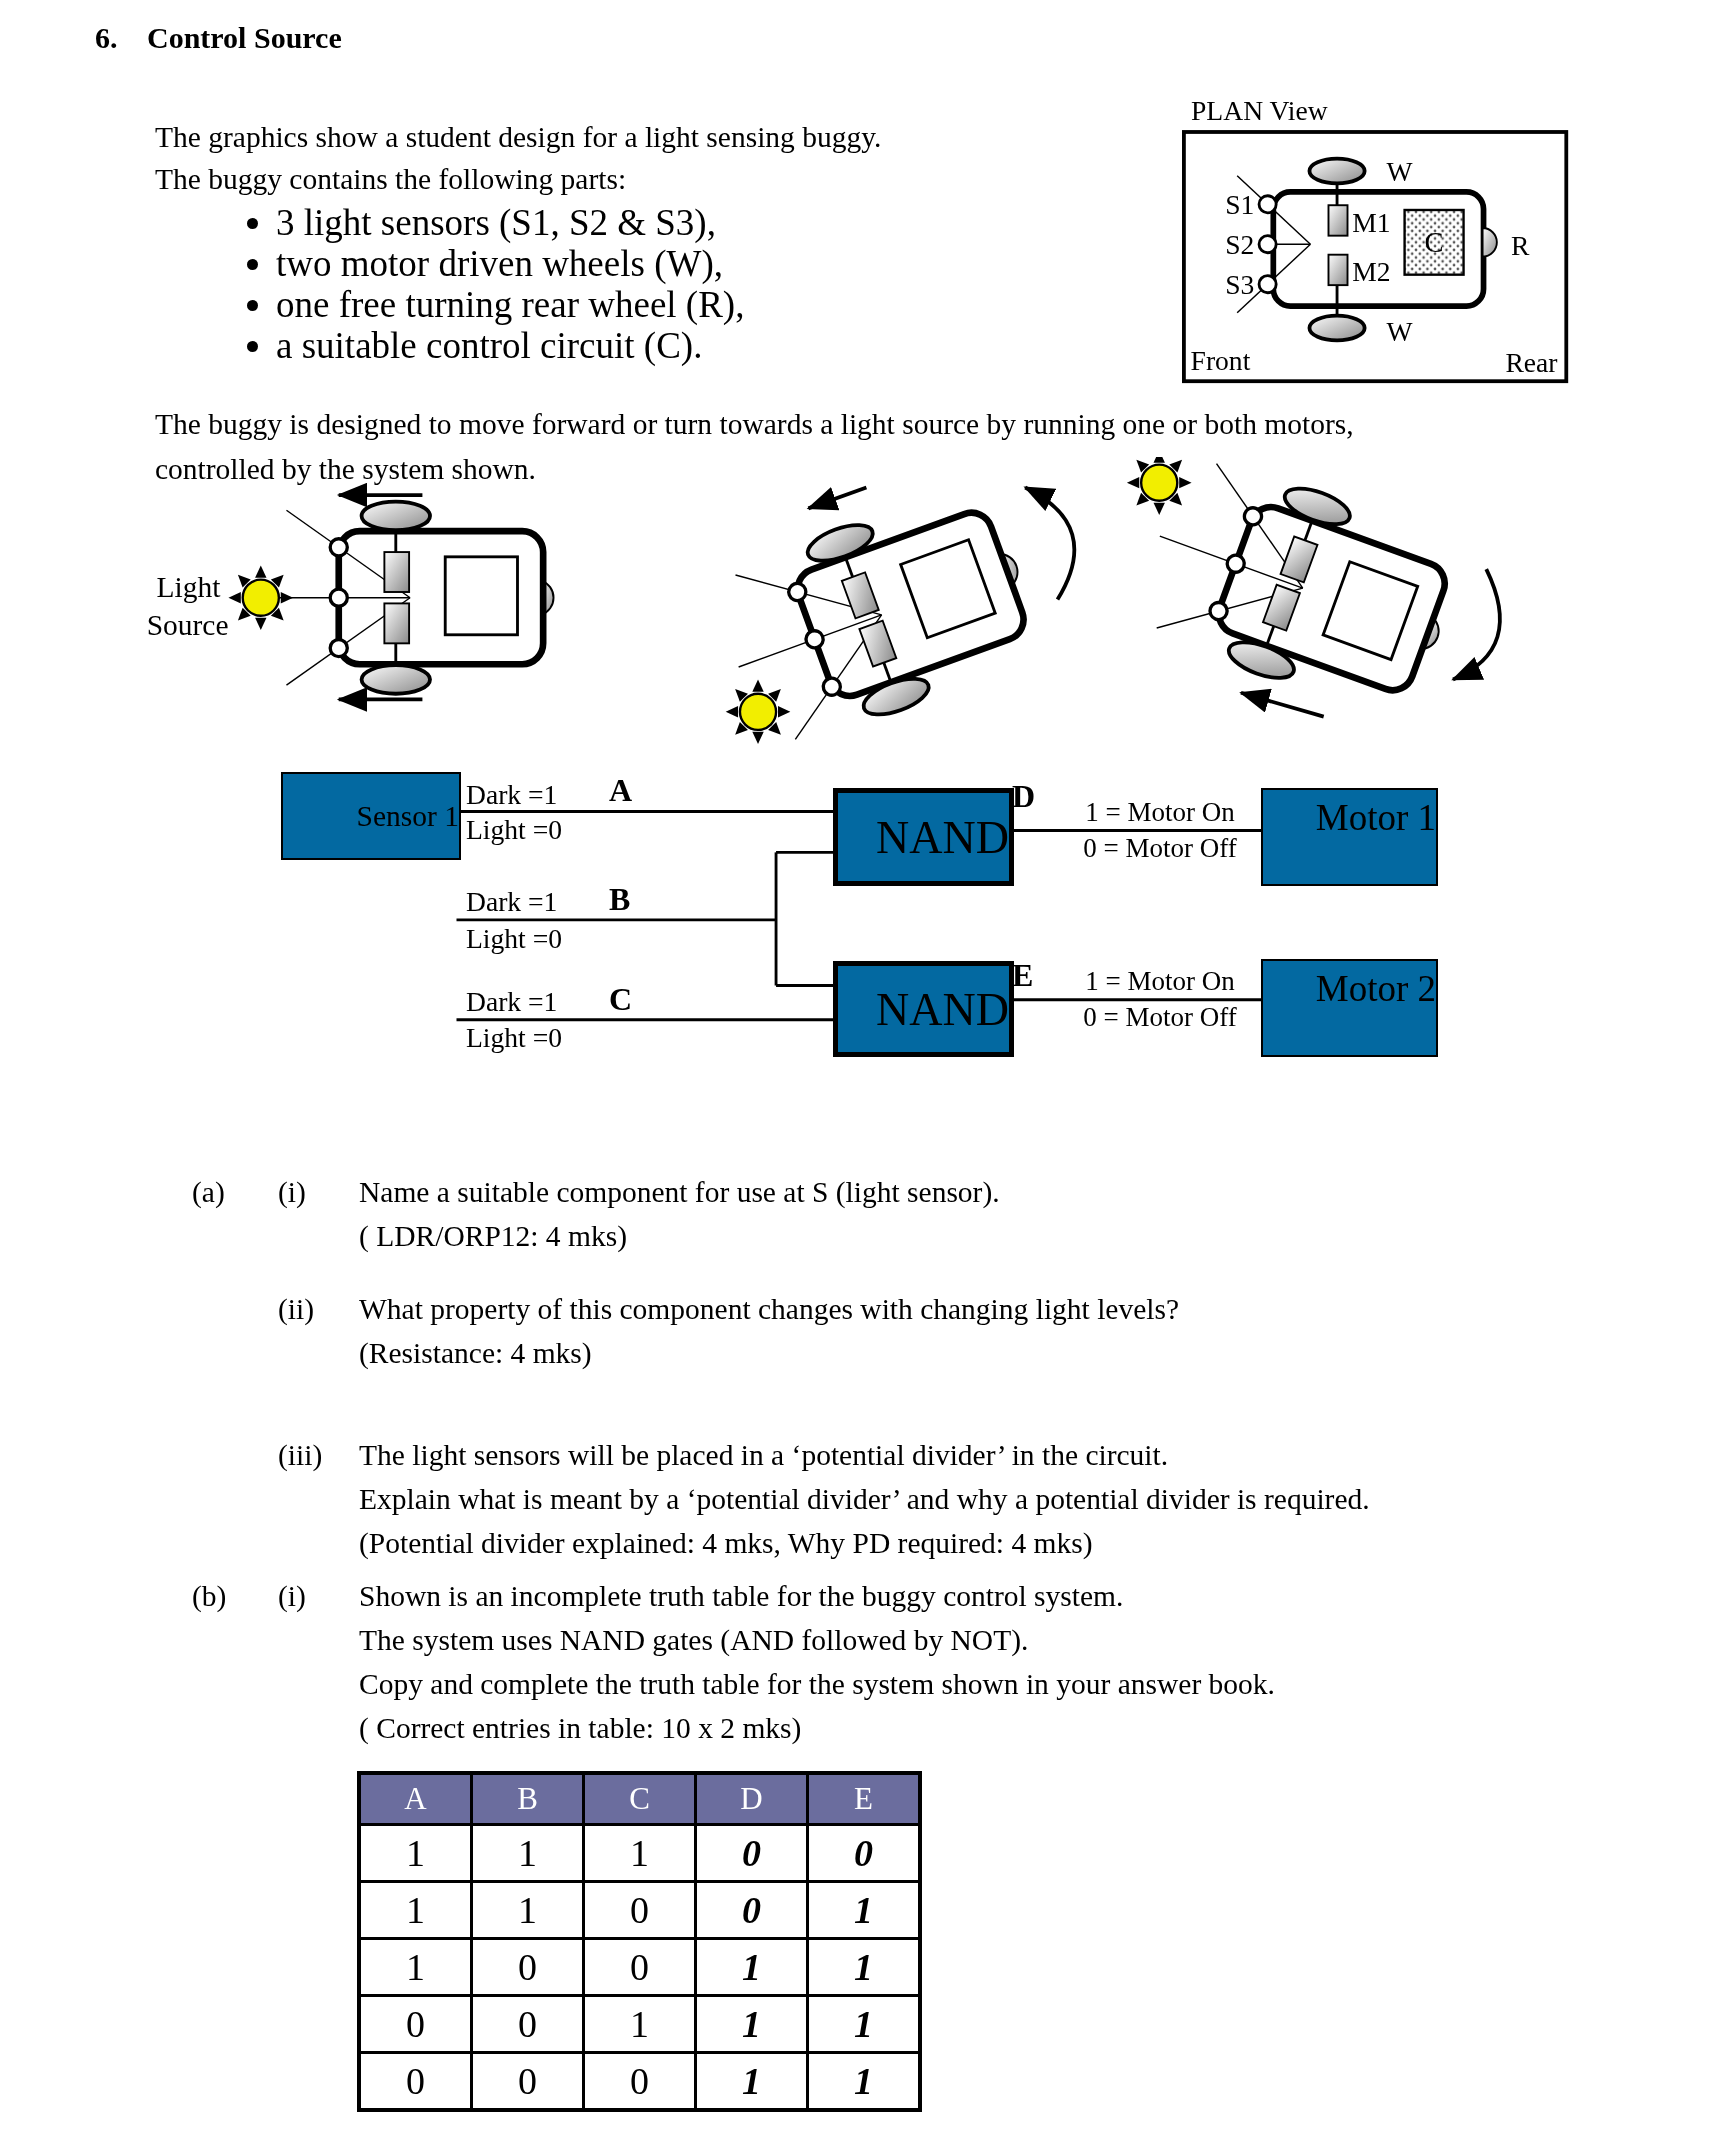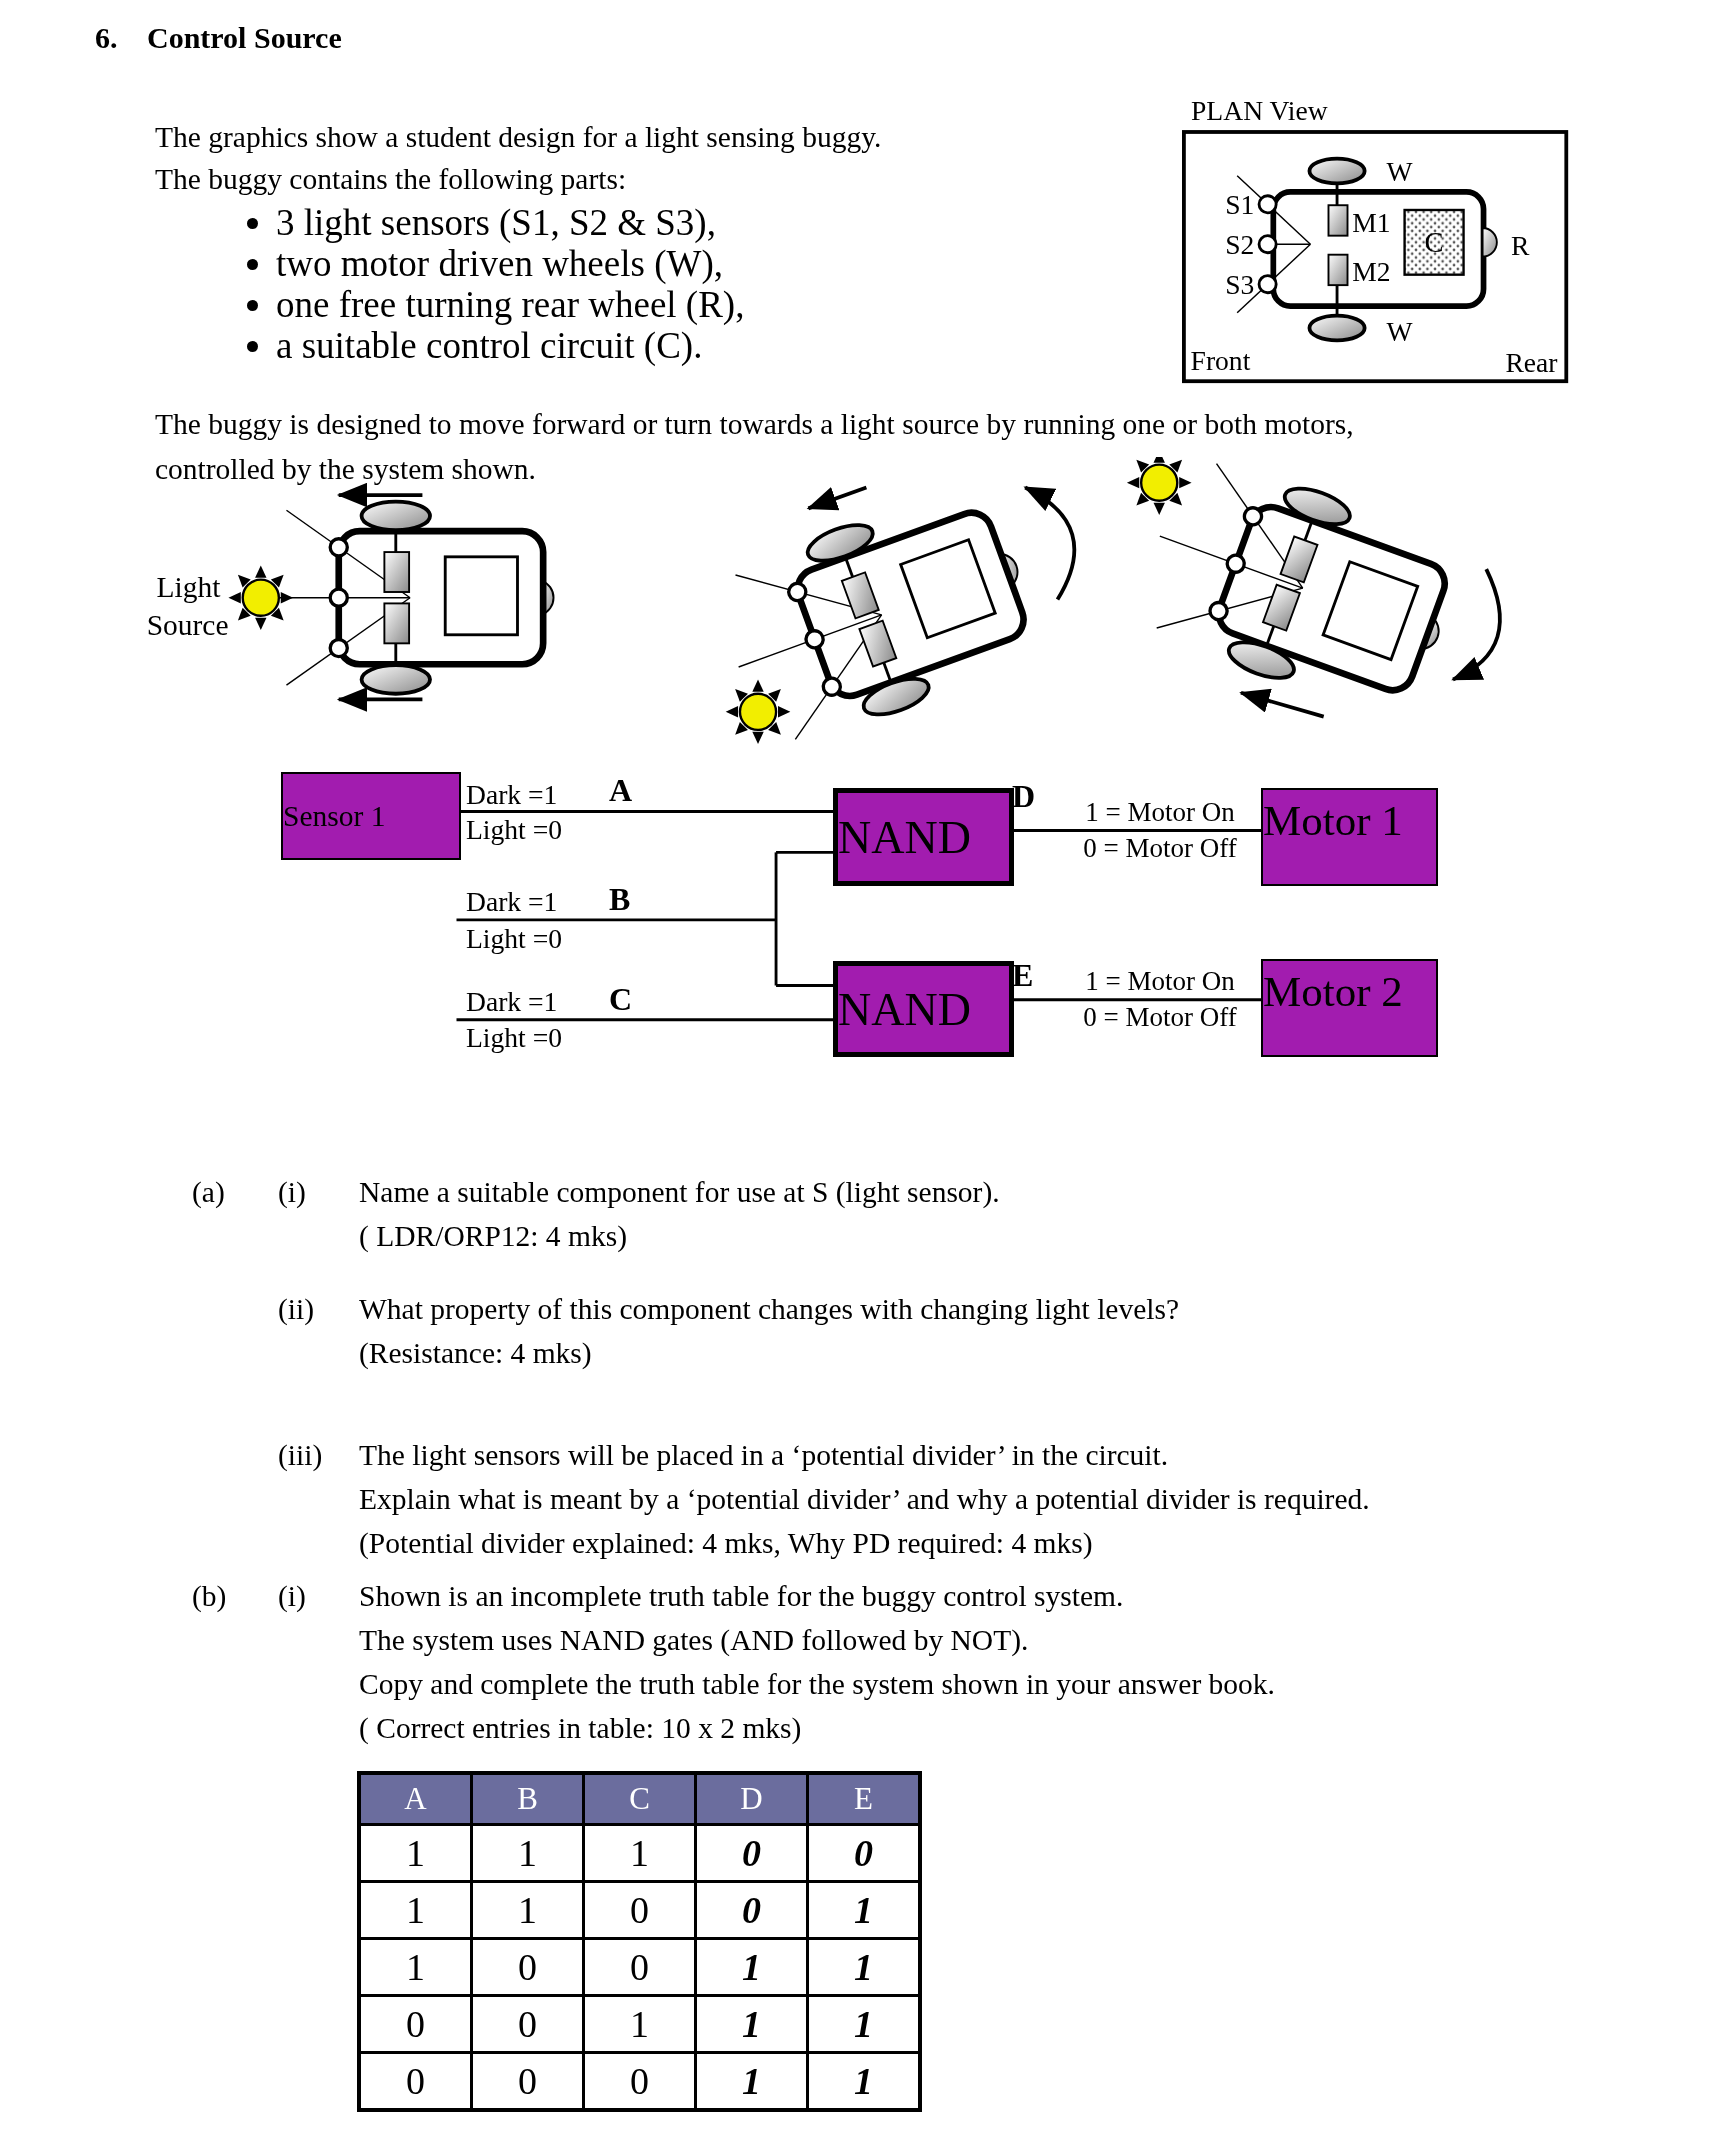--- a/index.html
+++ b/index.html
@@ -4,24 +4,24 @@
 <style>
   html,body{margin:0;padding:0;background:#fff;}
   .page{position:relative;width:1729px;height:2155px;background:#fff;overflow:hidden;
         font-family:"Liberation Serif", serif;color:#000;}
   .abs{position:absolute;}
   .body-text{font-size:29.5px;line-height:42px;}
   .title-num,.title-text{font-size:30px;font-weight:bold;}
   ul.parts{margin:0;padding:0 0 0 74px;list-style:disc;}
   ul.parts li{font-size:37px;line-height:41px;}
   
-  .lbox{position:absolute;background:#a21caf;border:2.9px solid #000;display:flex;
-        align-items:center;justify-content:flex-start;font-size:29.5px;}
+  .lbox{position:absolute;background:#0369a1;border:2.9px solid #000;display:flex;
+        align-items:center;justify-content:flex-end;font-size:29.5px;}
   .nand{border-width:5.7px;font-size:46px;}
-  .motor{font-size:43px;align-items:flex-start;padding-top:5.7px;box-sizing:content-box;}
+  .motor{font-size:37px;align-items:flex-start;padding-top:5.7px;box-sizing:content-box;}
   .wire-label{position:absolute;font-size:27.6px;white-space:nowrap;}
   .sig{position:absolute;font-size:32px;font-weight:bold;}
   .onoff{position:absolute;width:190px;text-align:center;font-size:27px;white-space:nowrap;}
   
   .q{position:absolute;display:flex;font-size:29.5px;line-height:44px;}
   .qm1{width:86px;flex:none;}
   .qm2{width:81px;flex:none;}
   .qt div{white-space:nowrap;}
   
   table.truth{position:absolute;left:357px;top:1771px;border-collapse:collapse;

